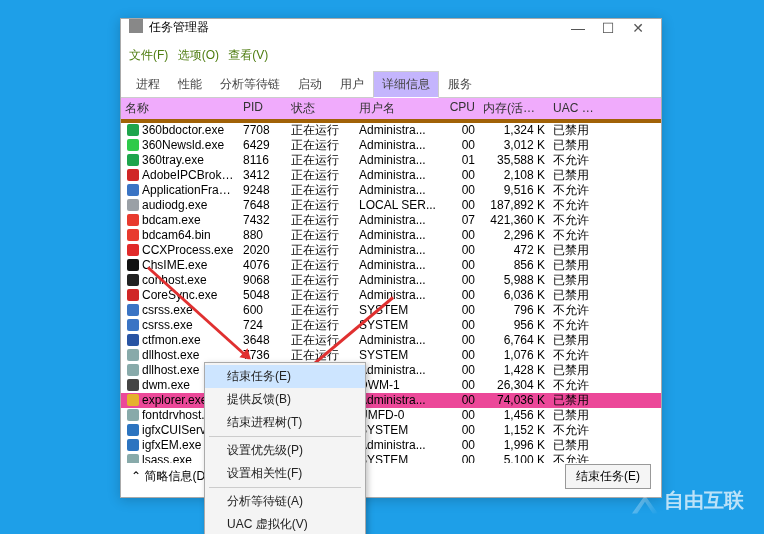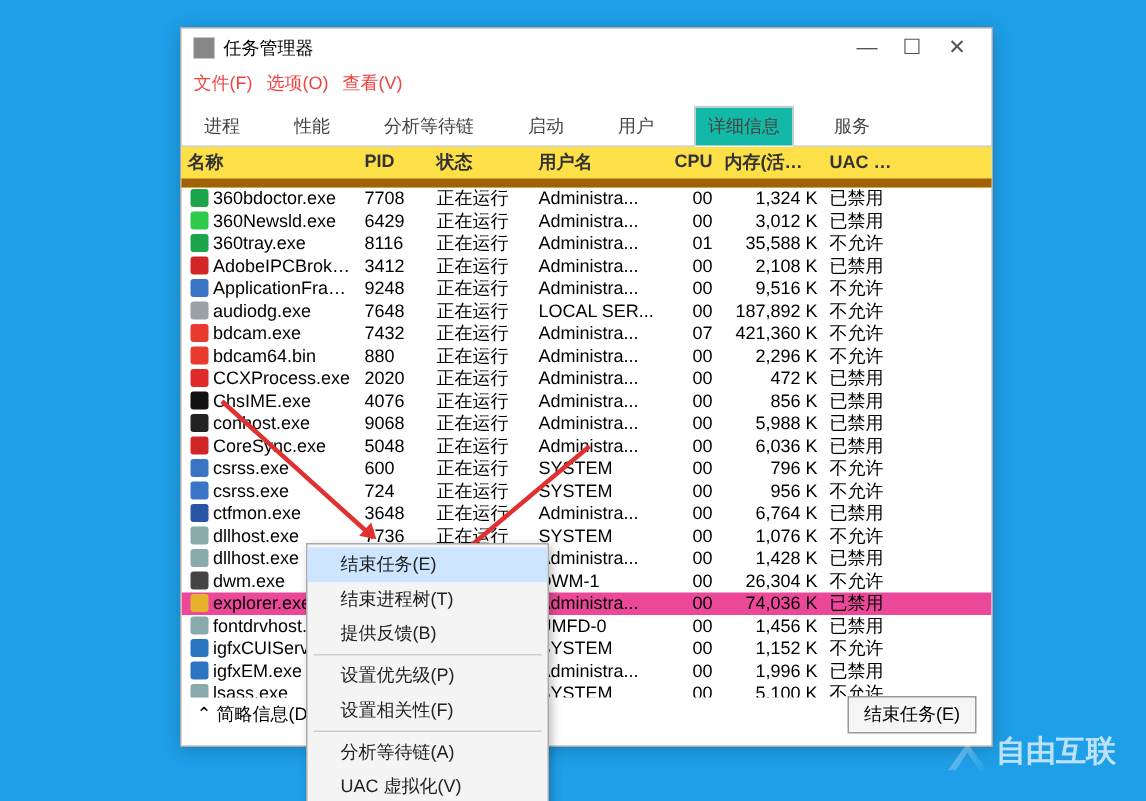--- a/index.html
+++ b/index.html
@@ -1,27 +1,27 @@
 <!DOCTYPE html>
 <html><head>
 <meta charset="utf-8">
 <style>
 body { margin:0; font-family:"Microsoft YaHei",Arial,sans-serif; font-size:12px; background:#1e9fe8; width:764px; height:534px; overflow:hidden; position:relative; }
 .window { position:absolute; left:120px; top:18px; width:540px; height:478px; background:#fff; border:1px solid #aaa; box-shadow:0 2px 12px rgba(0,0,0,.2); }
-.titlebar { height:26px; display:flex; align-items:center; padding:0 8px; }
+.titlebar { height:26px; display:flex; align-items:flex-start; padding:0 8px; }
 .titlebar .icon { width:14px; height:14px; background:#888; margin-right:6px; }
 .titlebar span { flex:1; font-size:12px; }
 .winbtns { display:flex; }
 .winbtns div { width:30px; height:20px; text-align:center; line-height:18px; font-size:14px; color:#555; }
-.menubar { padding:2px 8px; font-size:12px; color:#ef4444; }
+.menubar { padding:2px 8px; font-size:12px; color:#4d7c0f; }
 .menubar span { margin-right:6px; }
-.tabs { display:flex; border-bottom:1px solid #ccc; padding:0 6px; margin-top:4px; font-size:12px;gap:18px; }
+.tabs { display:flex; border-bottom:1px solid #ccc; padding:0 6px; margin-top:4px; font-size:12px; }
 .tab { padding:4px 8px; color:#444; border:1px solid transparent; position:relative; top:1px; }
-.tab.active { border:1px solid #ccc; border-bottom:1px solid #fff; background:#14b8a6; }
-.cols { display:flex; border-bottom:6px solid #a16207; padding:2px 0; font-size:12px; color:#333; background:#fde047;font-weight:bold; }
+.tab.active { border:1px solid #ccc; border-bottom:1px solid #fff; background:#c4b5fd; }
+.cols { display:flex; border-bottom:4px solid #a16207; padding:2px 0; font-size:12px; color:#333; background:#f0abfc; }
 .cols div, .row div { overflow:hidden; white-space:nowrap; text-overflow:ellipsis; padding:0 4px; }
 .c-name{width:110px;} .c-pid{width:40px;text-align:left;} .c-status{width:60px;} .c-user{width:78px;} .c-cpu{width:30px;text-align:right;} .c-mem{width:62px;text-align:right;} .c-uac{width:48px;}
 .rows { height:340px; overflow:hidden; font-size:12px; }
 .row { display:flex; height:15px; line-height:15px; }
 .row.sel { background:#ec4899; }
 .row .ic { width:12px; height:12px; margin:1px 3px 0 2px; display:inline-block; vertical-align:top; border-radius:2px; }
 .footer { position:absolute; bottom:8px; left:10px; right:10px; display:flex; justify-content:space-between; align-items:center; font-size:12px; }
 .footer button { font-size:12px; padding:3px 10px; border:1px solid #999; background:#f5f5f5; }
 .ctx { position:absolute; left:204px; top:362px; width:160px; background:#f4f4f4; border:1px solid #aaa; box-shadow:2px 2px 6px rgba(0,0,0,.25); font-size:12px; padding:2px 0; z-index:20; }
 .ctx .mi { padding:3px 22px; color:#222; }
@@ -278,22 +278,22 @@
       </div>
     </div>
   <div class="footer">
     <span>⌃ <span>简略信息(D)</span></span>
     <button>结束任务(E)</button>
   </div>
 </div>
 
 <div class="ctx" id="ctx">
     <div class="mi sel">结束任务(E)</div>
+    <div class="mi">提供反馈(B)</div>
     <div class="mi">结束进程树(T)</div>
-    <div class="mi">提供反馈(B)</div>
     <div class="sep"></div>
     <div class="mi">设置优先级(P)</div>
     <div class="mi">设置相关性(F)</div>
     <div class="sep"></div>
     <div class="mi">分析等待链(A)</div>
     <div class="mi">UAC 虚拟化(V)</div>
   </div>
 
 <div class="arrow" style="left:148px; top:266px; width:136px; transform:rotate(42deg);"></div>
 <div class="arrow" style="left:393px; top:296px; width:130px; transform:rotate(140deg);"></div>

